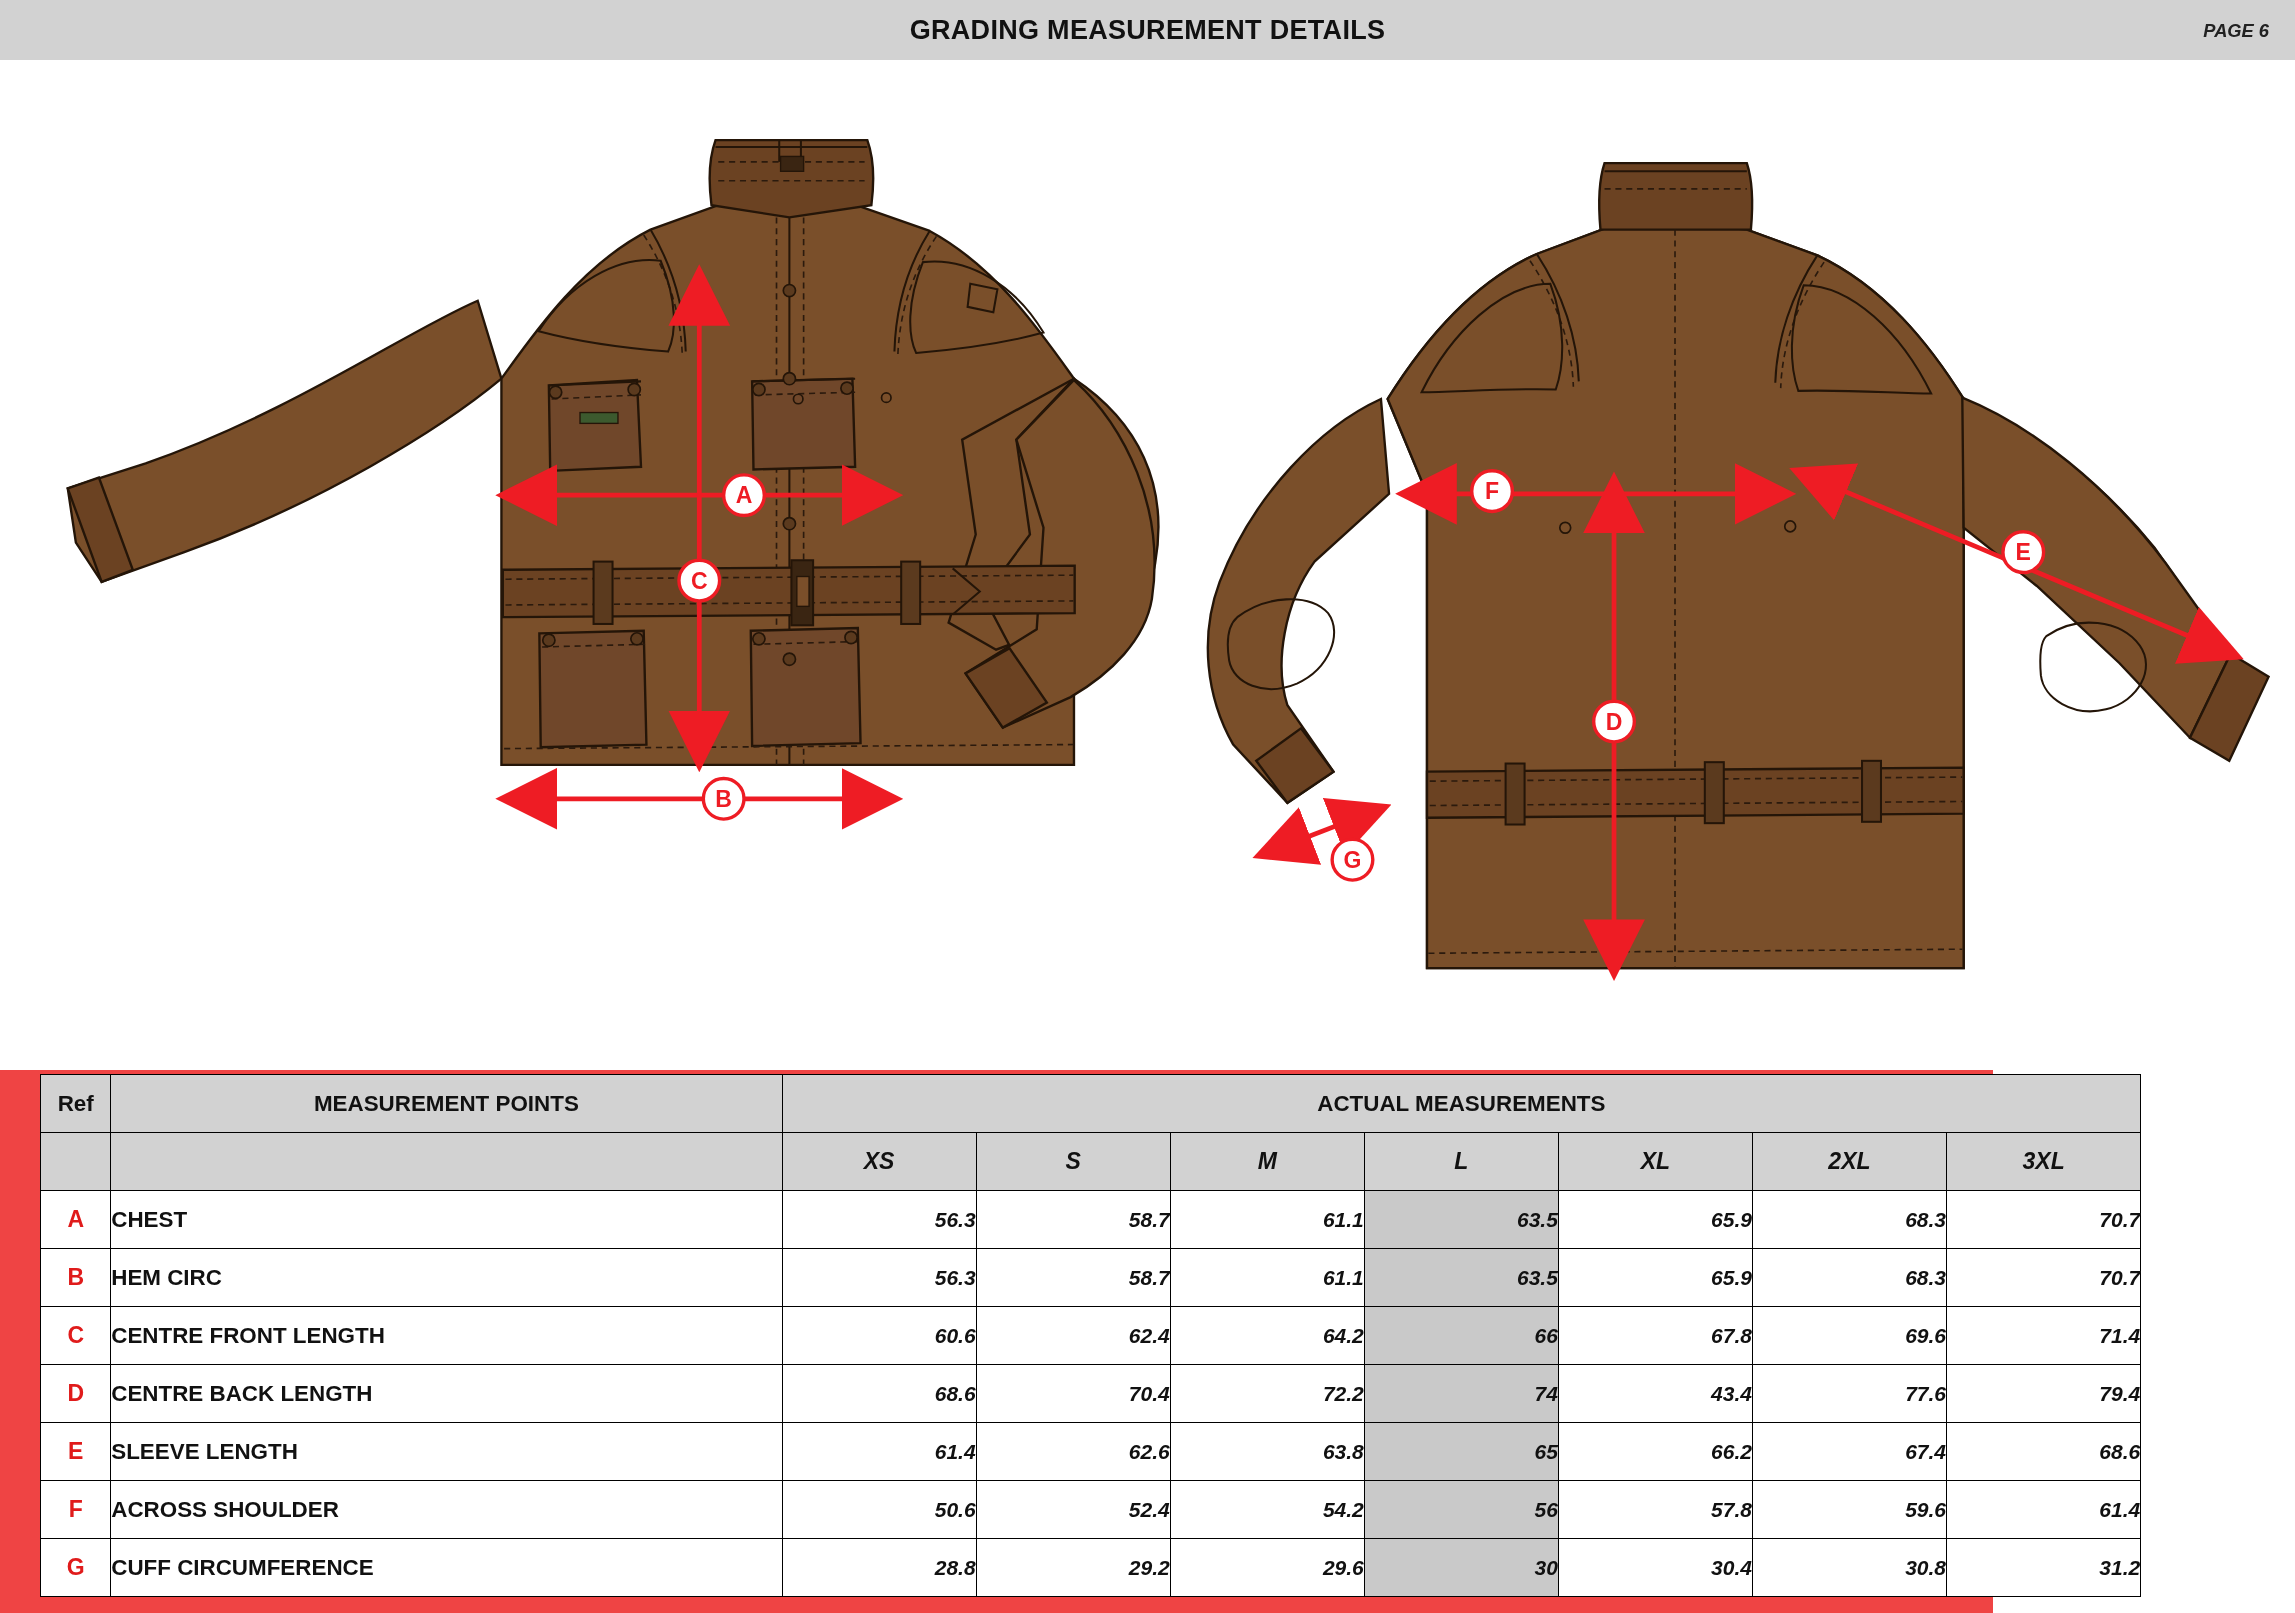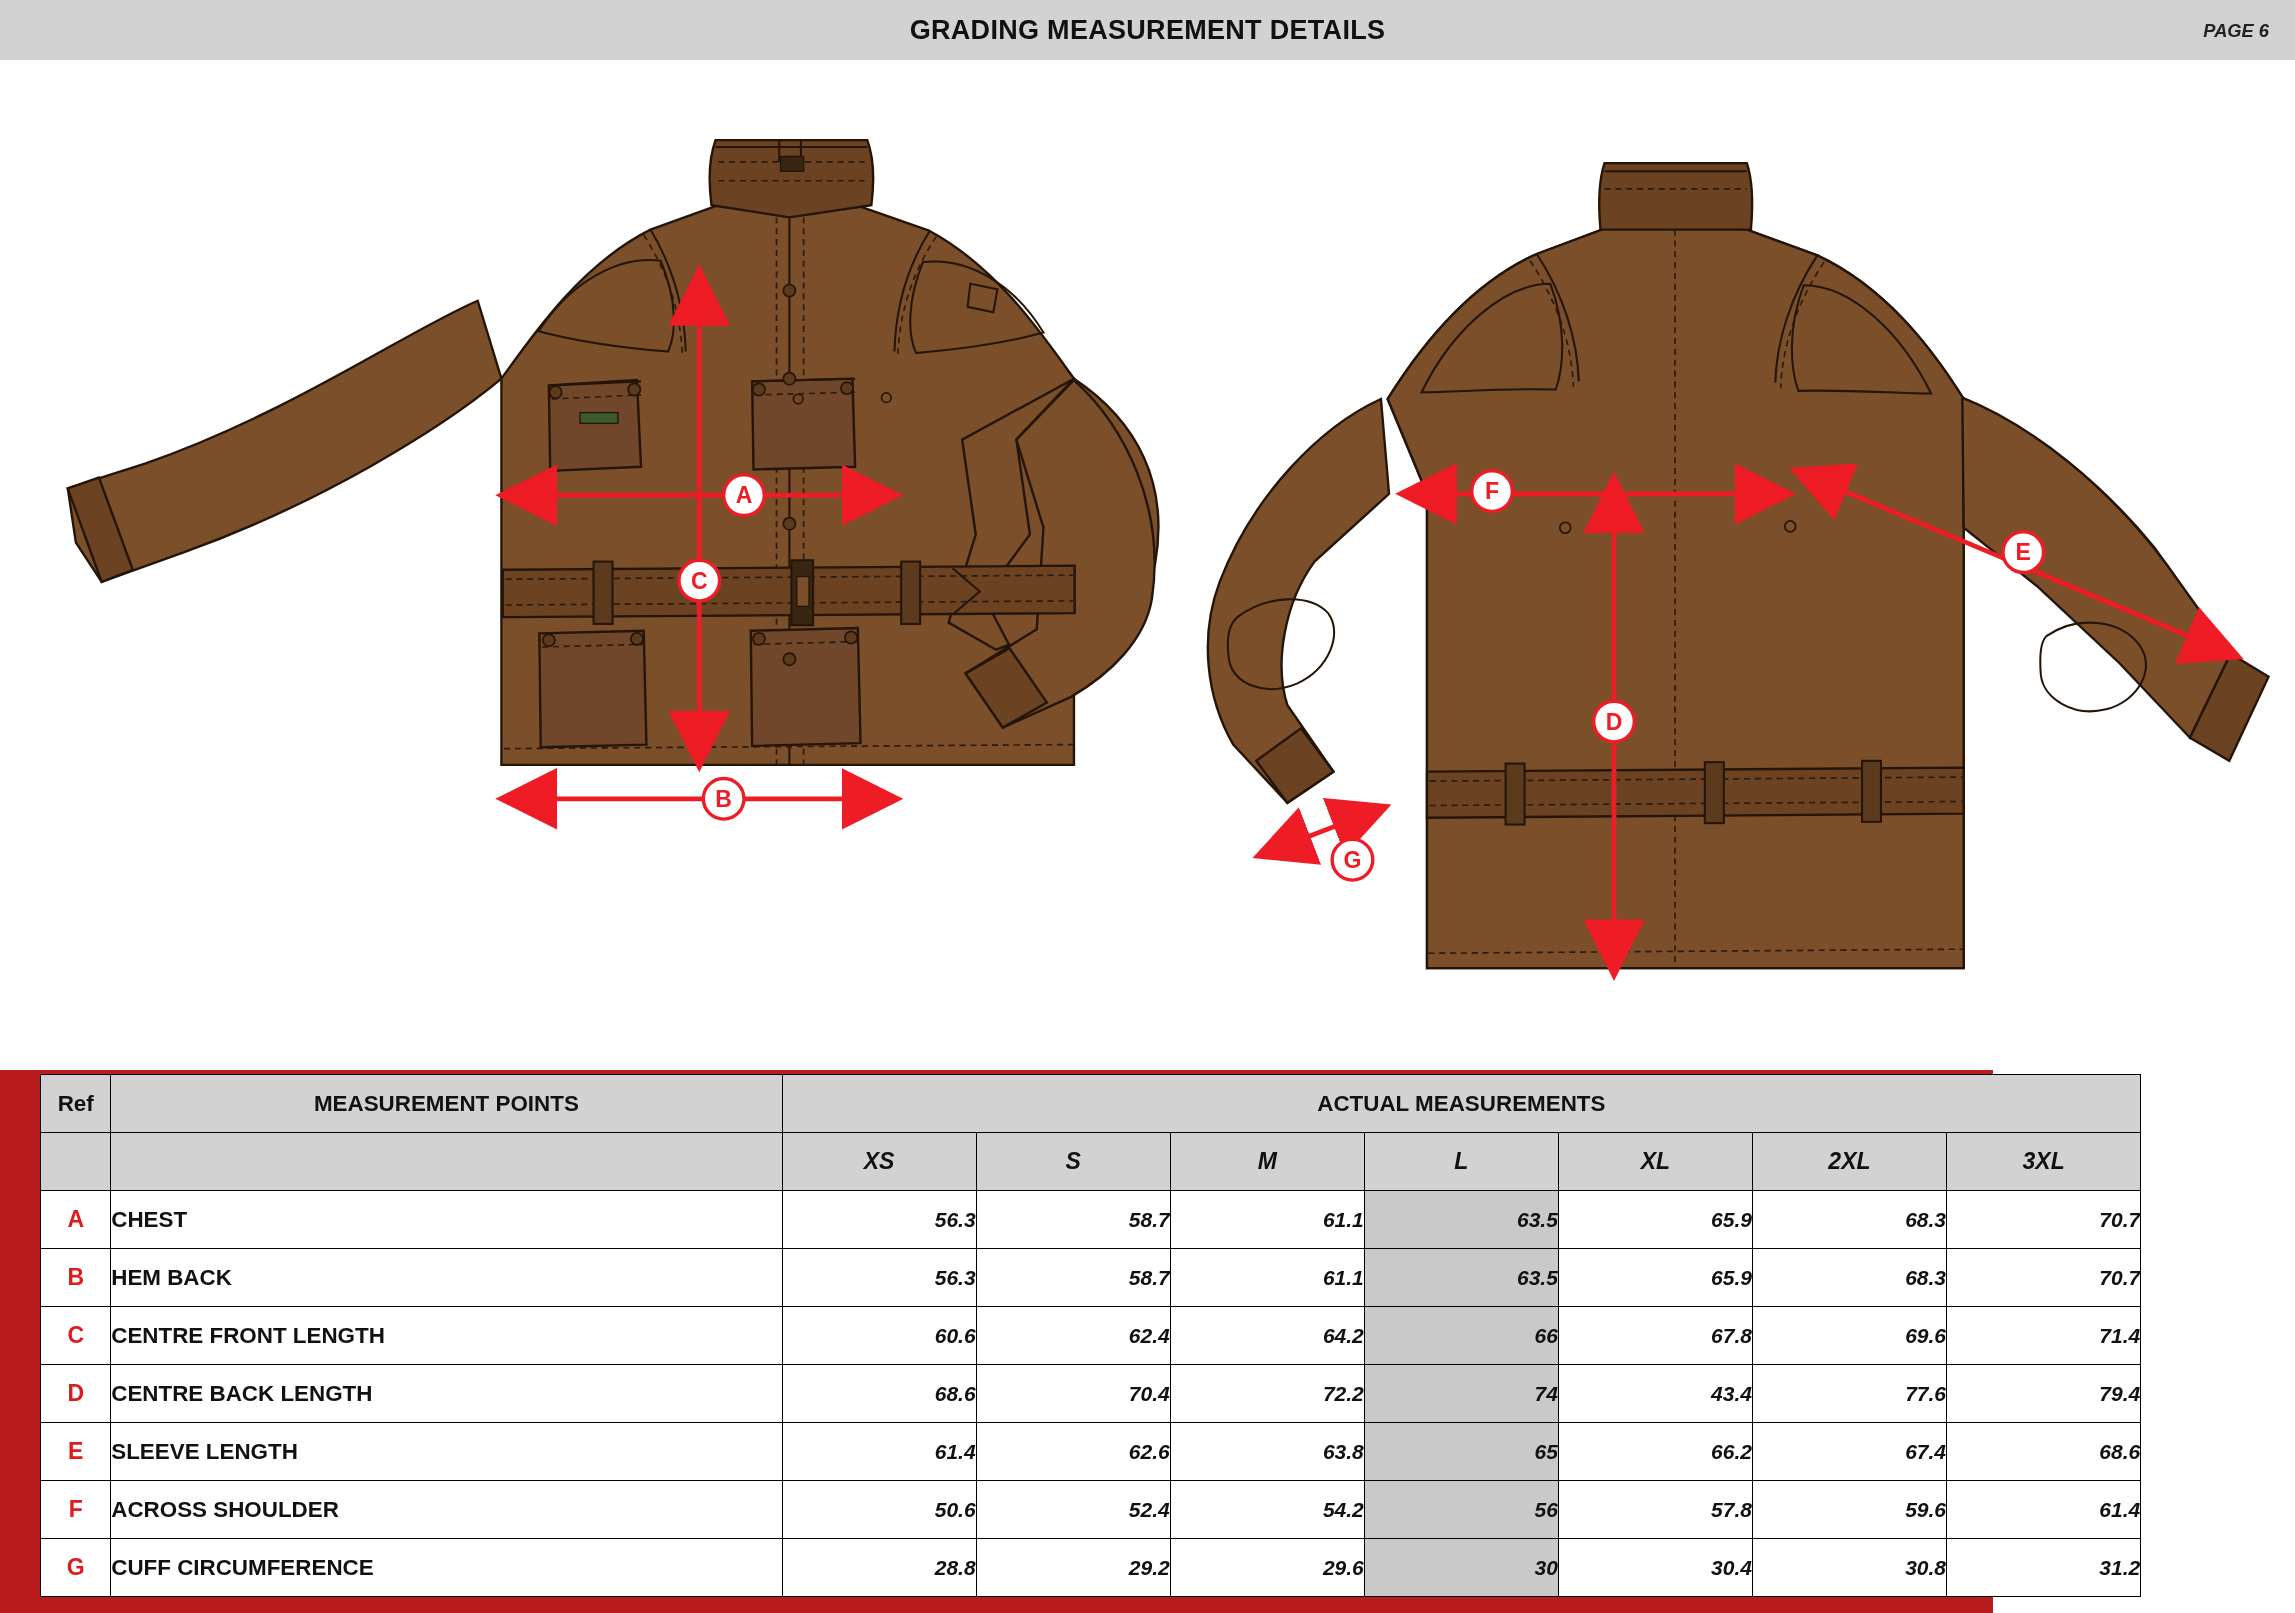--- a/index.html
+++ b/index.html
@@ -12,21 +12,21 @@
     height: 1613px;
     font-family: "Liberation Sans", sans-serif;
     position: relative;
     overflow: hidden;
   }
   .page {
     position: absolute;
     left: 0; top: 0;
     width: 1993px;
     height: 1613px;
-    background: #b91c1c;
+    background: #ef4444;
   }
 
   
   .header-bar {
     position: absolute;
     left: 0; top: 0;
     width: 2295px;
     height: 60px;
     background: #d2d2d2;
     border-bottom: 2px solid #ffffff;
@@ -368,21 +368,21 @@
           <td class="val-cell">56.3</td>
           <td class="val-cell">58.7</td>
           <td class="val-cell">61.1</td>
           <td class="val-cell highlight">63.5</td>
           <td class="val-cell">65.9</td>
           <td class="val-cell">68.3</td>
           <td class="val-cell">70.7</td>
         </tr>
         <tr>
           <td class="ref-cell">B</td>
-          <td class="point-cell">HEM BACK</td>
+          <td class="point-cell">HEM CIRC</td>
           <td class="val-cell">56.3</td>
           <td class="val-cell">58.7</td>
           <td class="val-cell">61.1</td>
           <td class="val-cell highlight">63.5</td>
           <td class="val-cell">65.9</td>
           <td class="val-cell">68.3</td>
           <td class="val-cell">70.7</td>
         </tr>
         <tr>
           <td class="ref-cell">C</td>

